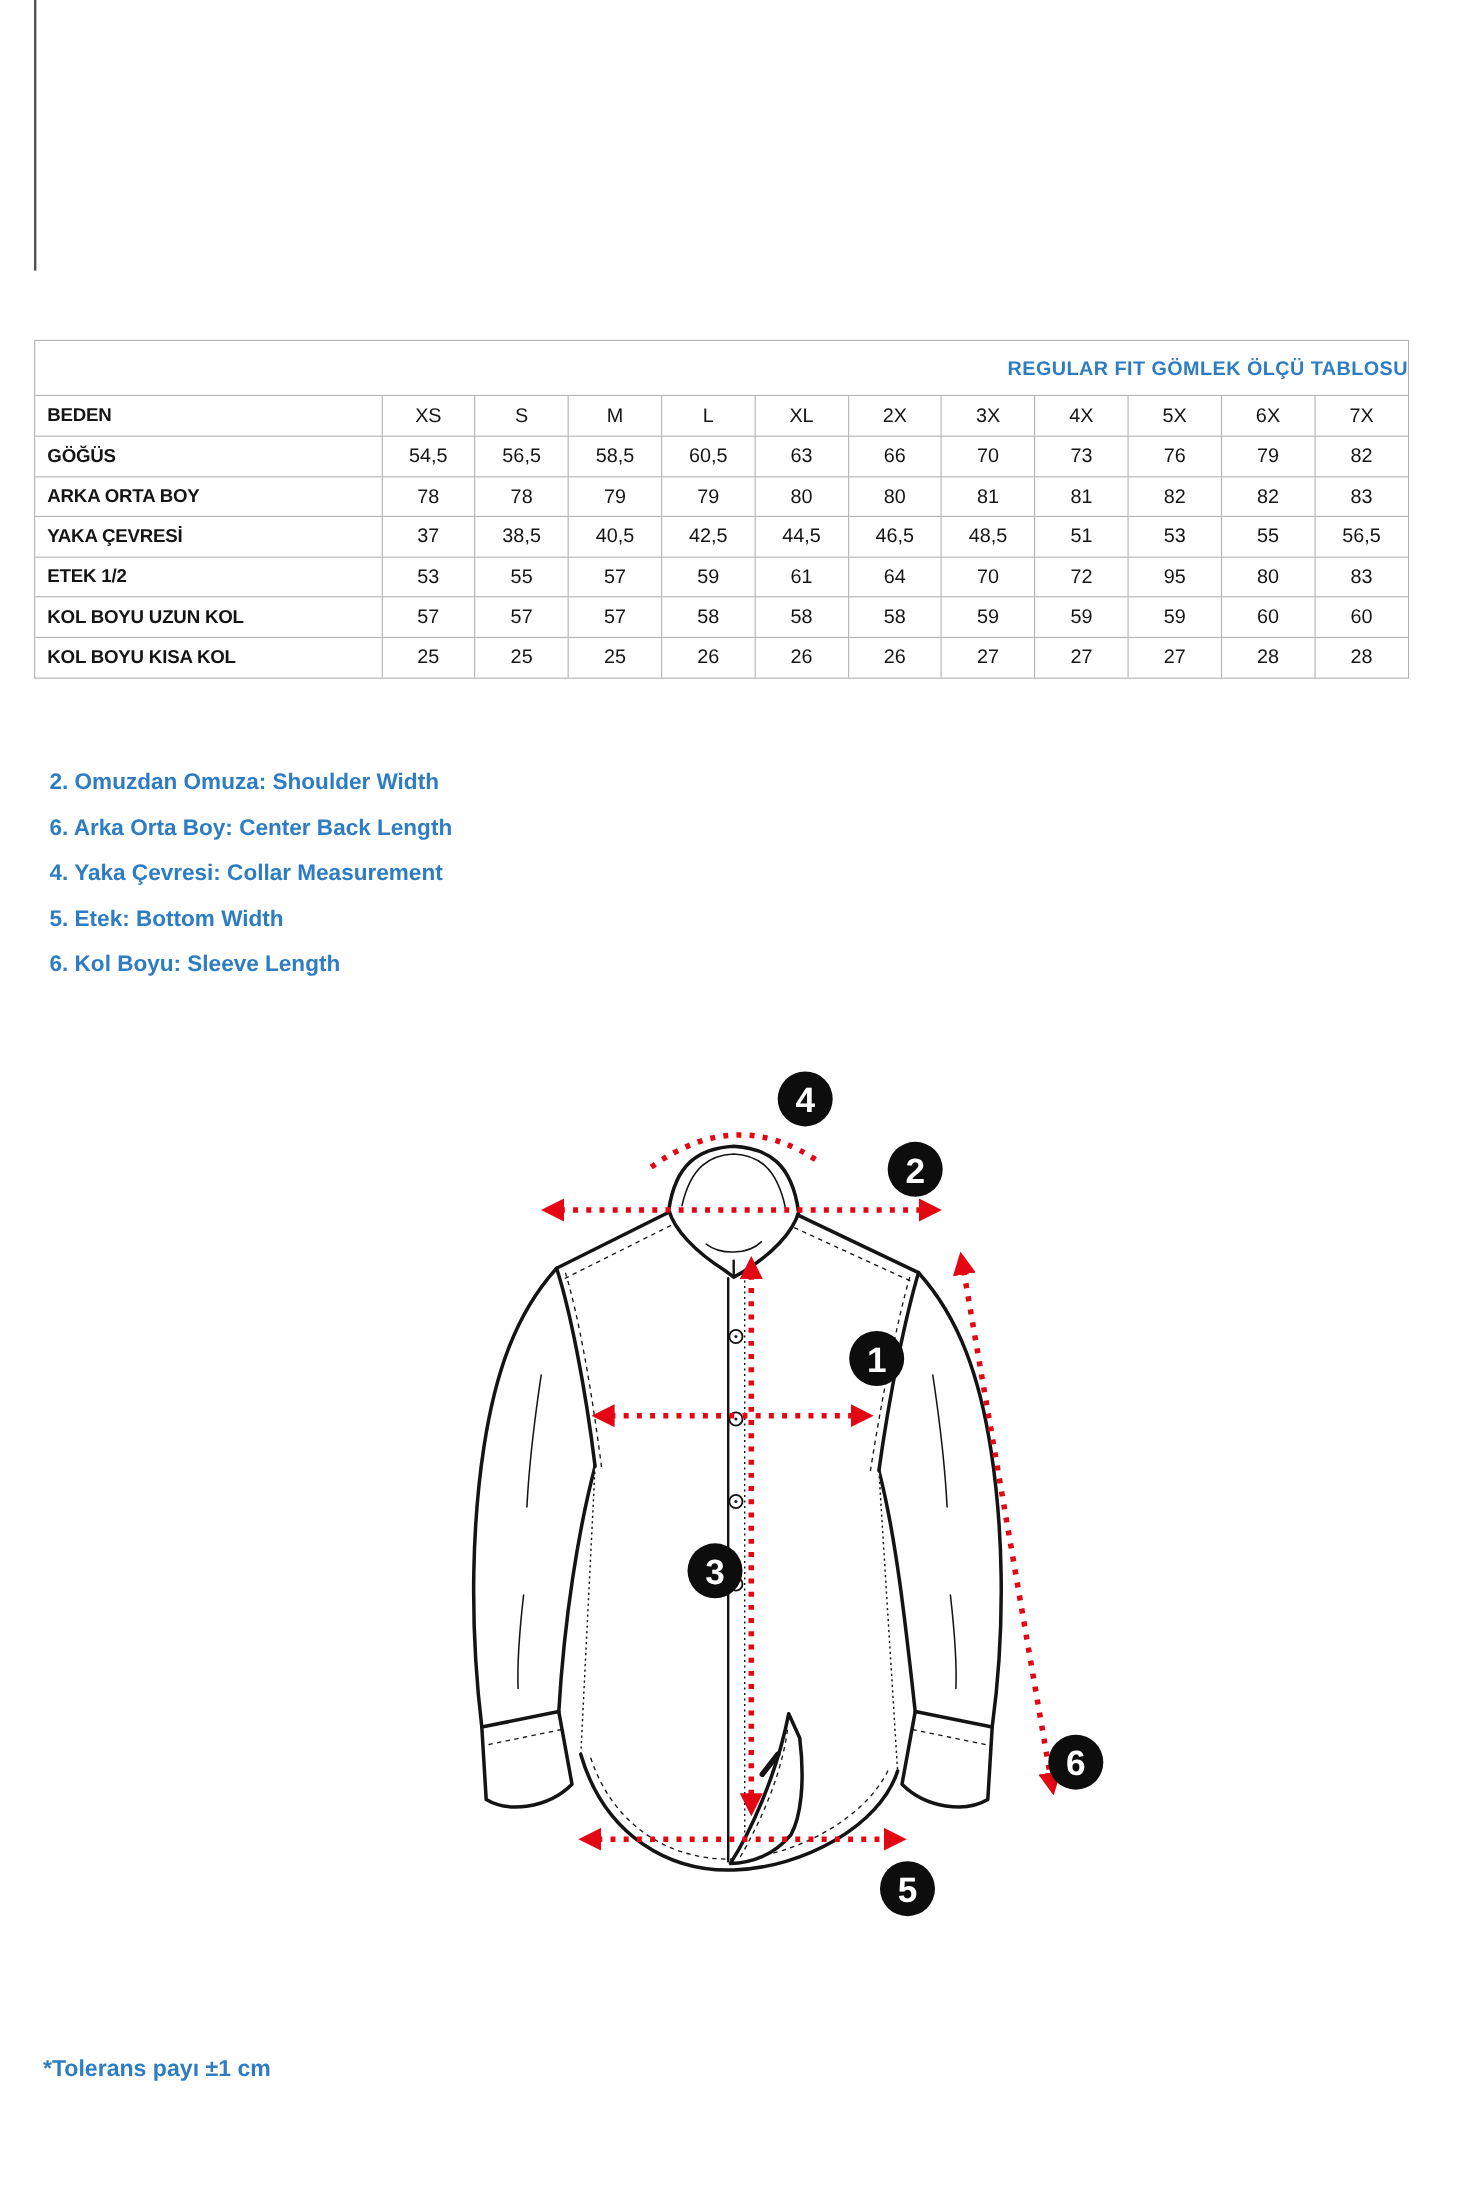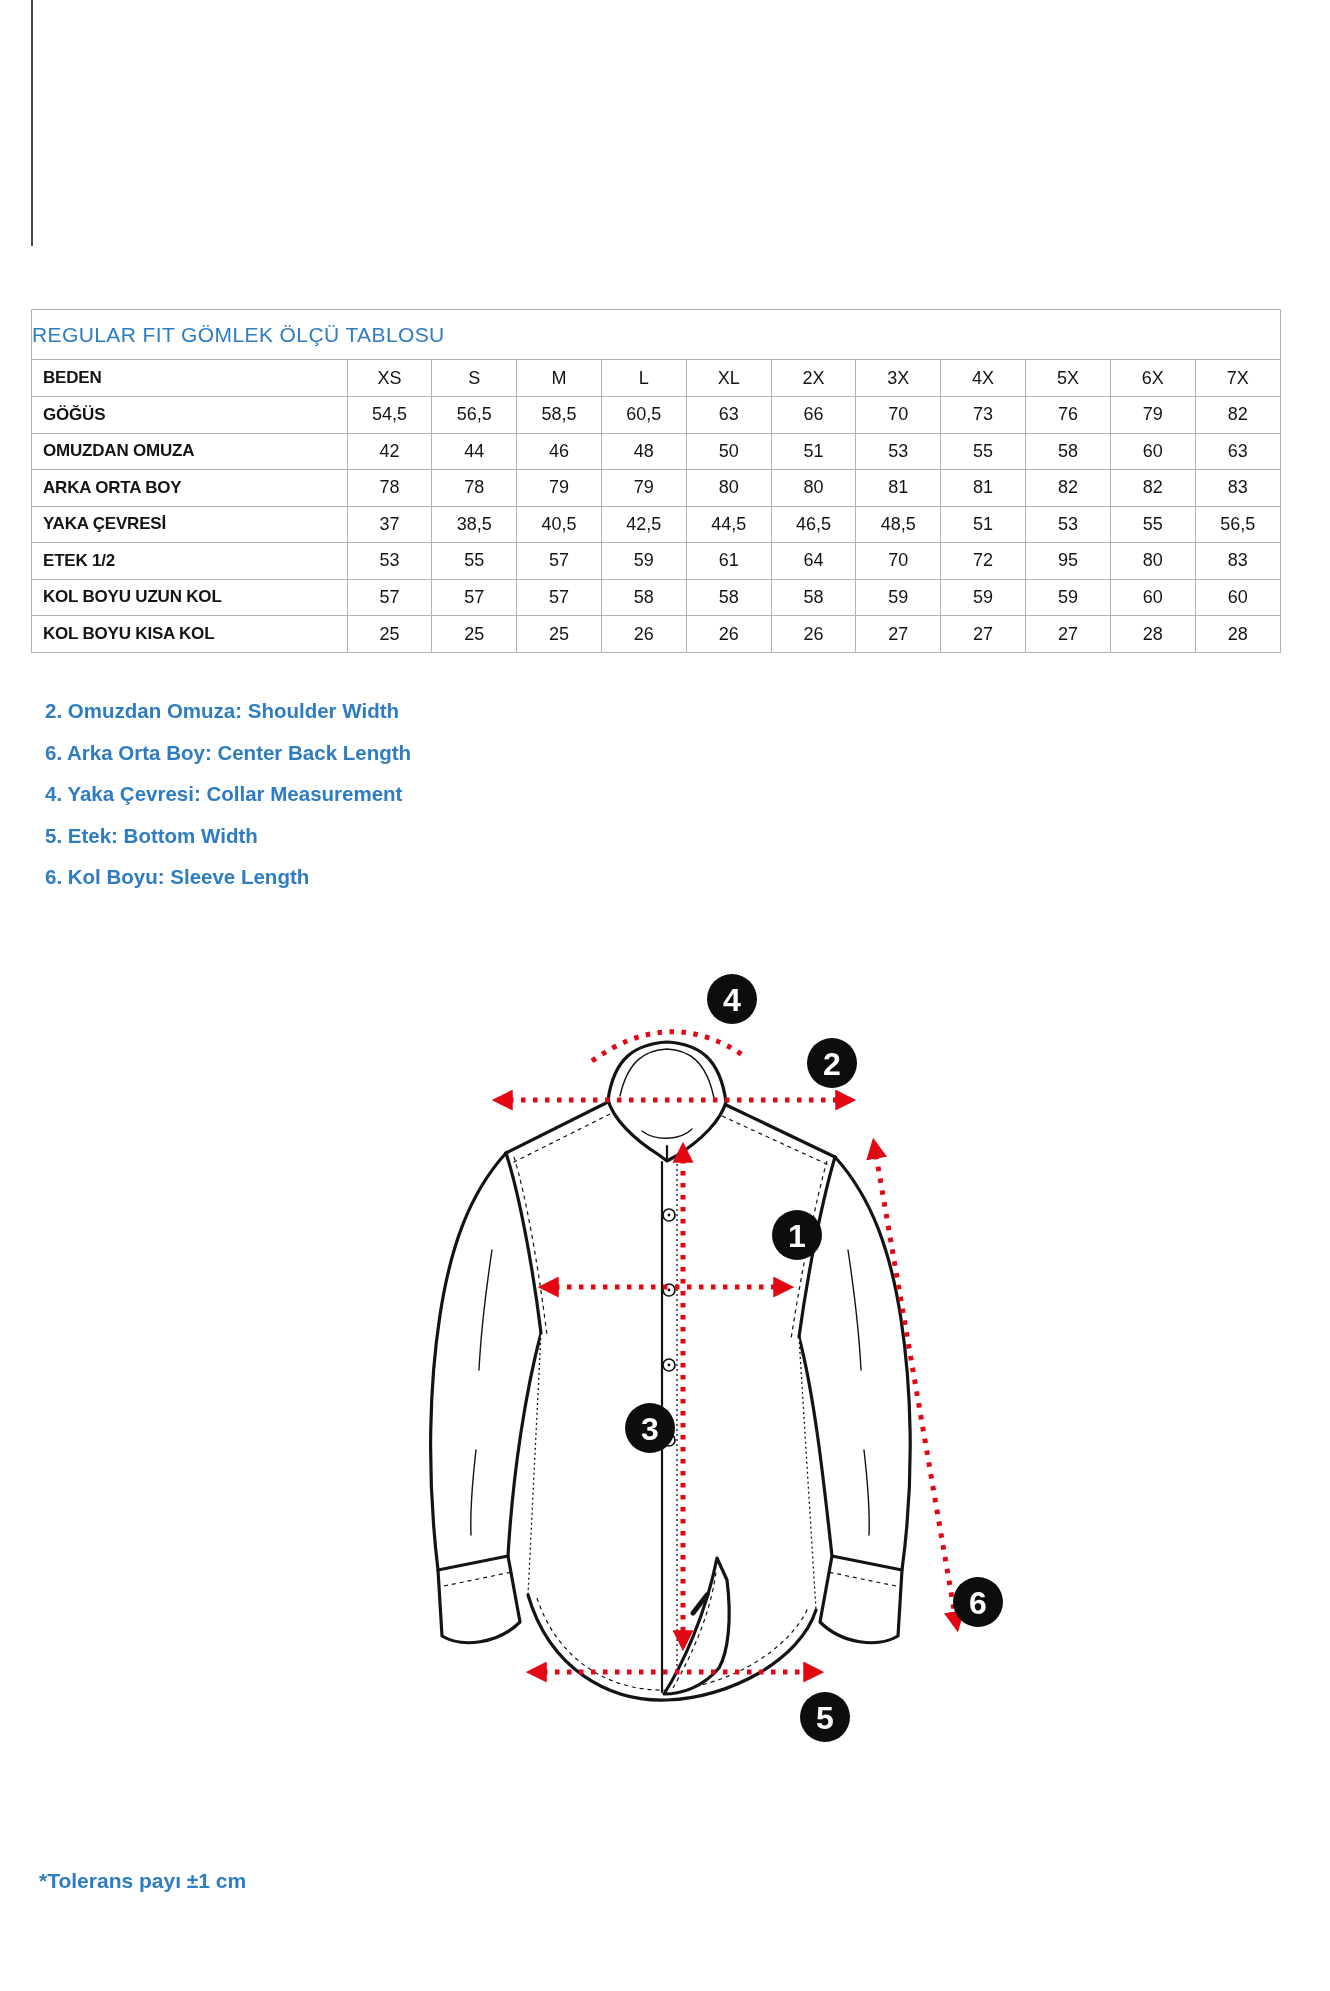--- a/index.html
+++ b/index.html
@@ -5,22 +5,22 @@
   :root{
     --blue:#2e7cc2; --red:#e30613; --border:#b3b3b3; --ink:#141414; --markerbg:#0d0d0d;
   }
   *{box-sizing:border-box;margin:0;padding:0}
   body{background:#fff;font-family:"Liberation Sans","DejaVu Sans",sans-serif;}
   .canvas{position:relative;width:1330px;height:1991px;background:#fff;overflow:hidden;}
 
   .left-rule{position:absolute;left:31px;top:0;width:2px;height:246px;background:#484848;}
 
   .table-wrap{position:absolute;left:31px;top:309px;width:1250px;border:1px solid var(--border);background:#fff;}
-  .table-title{height:50px;line-height:50px;text-align:left;color:var(--blue);
-    font-size:21px;font-weight:normal;letter-spacing:.4px;border-bottom:1px solid var(--border);}
+  .table-title{height:50px;line-height:50px;text-align:right;color:var(--blue);
+    font-size:18px;font-weight:bold;letter-spacing:.4px;border-bottom:1px solid var(--border);}
   table.sizes{width:100%;table-layout:fixed;border-collapse:collapse;border-style:hidden;}
   table.sizes td{border:1px solid var(--border);height:36.5px;color:var(--ink);
     text-align:center;font-size:18px;vertical-align:middle;}
   table.sizes td.lbl{text-align:left;padding-left:11px;font-weight:bold;font-size:17px;letter-spacing:-0.2px;margin-top:20px;}
 
   .legend{position:absolute;left:45px;top:690px;color:var(--blue);font-size:20.5px;font-weight:bold;}
   .legend div{height:41.6px;line-height:41.6px;white-space:nowrap;}
 
   .diagram{position:absolute;left:380px;top:950px;width:630px;height:800px;}
 
@@ -89,34 +89,20 @@
             <td>60,5</td>
             <td>63</td>
             <td>66</td>
             <td>70</td>
             <td>73</td>
             <td>76</td>
             <td>79</td>
             <td>82</td>
           </tr>
           <tr>
-            <td class="lbl">OMUZDAN OMUZA</td>
-            <td>42</td>
-            <td>44</td>
-            <td>46</td>
-            <td>48</td>
-            <td>50</td>
-            <td>51</td>
-            <td>53</td>
-            <td>55</td>
-            <td>58</td>
-            <td>60</td>
-            <td>63</td>
-          </tr>
-          <tr>
             <td class="lbl">ARKA ORTA BOY</td>
             <td>78</td>
             <td>78</td>
             <td>79</td>
             <td>79</td>
             <td>80</td>
             <td>80</td>
             <td>81</td>
             <td>81</td>
             <td>82</td>

